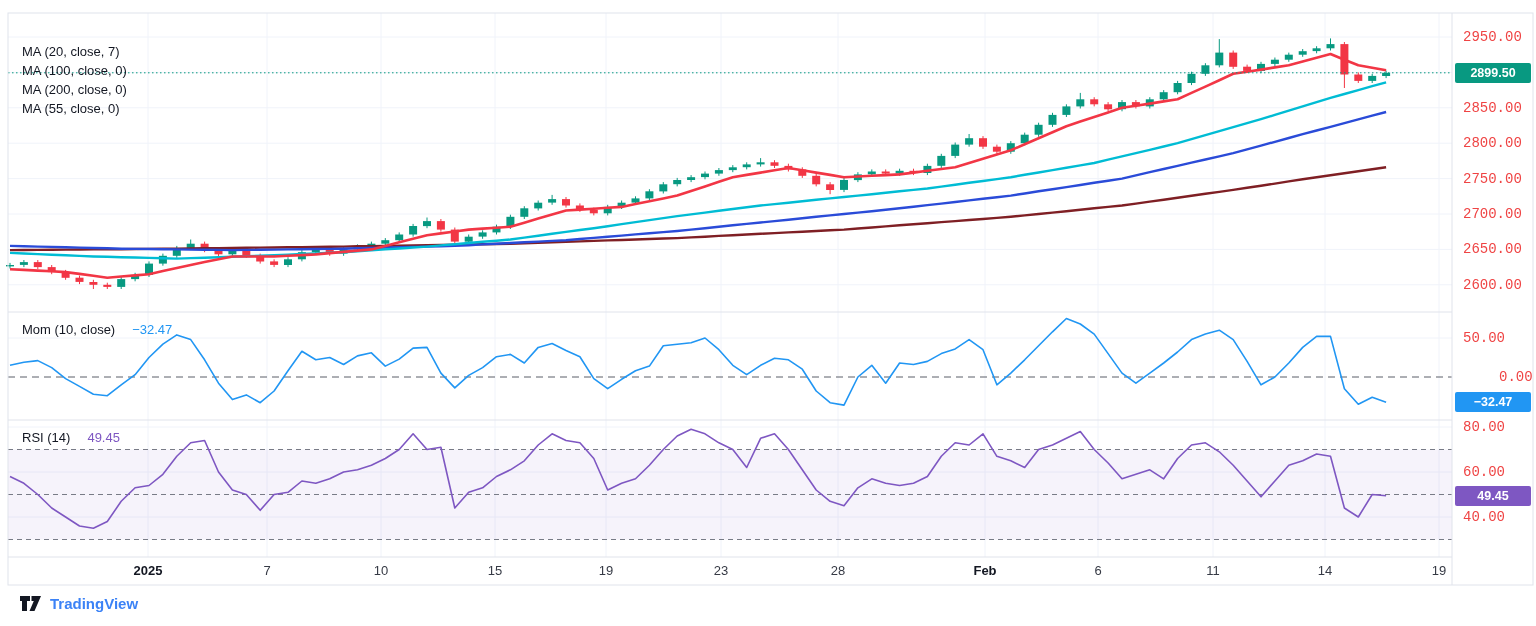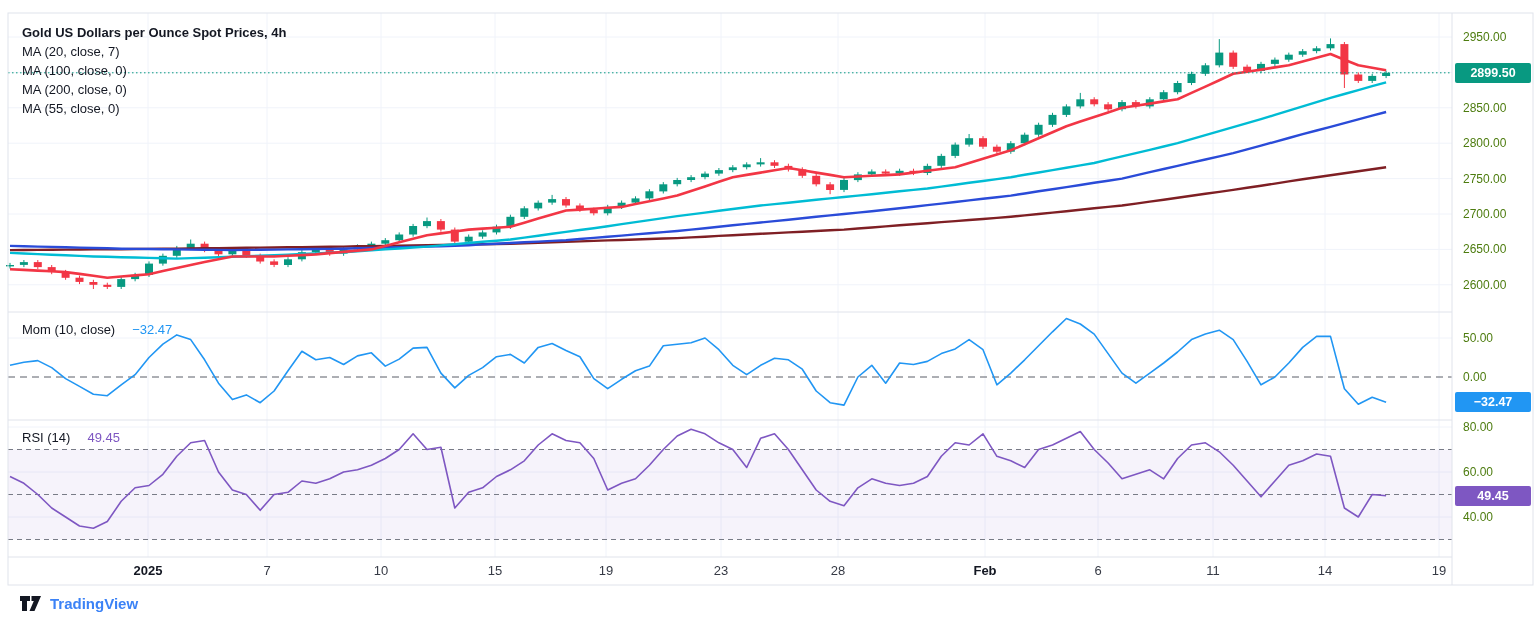--- a/index.html
+++ b/index.html
@@ -8,21 +8,21 @@
   #plot-svg{position:absolute;left:0;top:0;}
   .legend{position:absolute;display:flex;gap:7px;align-items:baseline;font-size:13px;color:#131722;white-space:nowrap;z-index:5;}
   .legend .title{font-weight:600;}
   .ohlc-letter{color:#131722;margin-left:6px;}
   .ohlc-value{color:#089981;}
   .change{color:#089981;margin-left:4px;}
   .ma-row{position:absolute;left:22px;font-size:13px;color:#131722;z-index:5;white-space:nowrap;}
   .ind-value-blue{color:#2196F3;margin-left:10px;}
   .ind-value-purple{color:#7E57C2;margin-left:10px;}
   .axis-col{position:absolute;left:1453px;top:0;width:83px;height:585px;z-index:4;}
-  .tick{position:absolute;left:10px;font-size:12px;color:#4d7c0f;line-height:16px;}
+  .tick{position:absolute;left:10px;font-size:14px;color:#ef4444;line-height:16px;font-family:Liberation Mono, monospace;}
   .badge{position:absolute;left:2px;width:76px;height:20px;border-radius:2px;color:#fff;font-size:12.5px;font-weight:600;display:flex;align-items:center;justify-content:center;z-index:6;}
   .time-axis{position:absolute;left:0;top:557px;width:1363px;height:28px;z-index:4;padding-left:6px;}
   .time-tick{position:absolute;top:6px;width:60px;margin-left:-30px;text-align:center;font-size:13px;color:#363a45;}
   .time-tick.bold{font-weight:700;color:#131722;}
   .brand{position:absolute;left:20px;top:595px;display:flex;align-items:center;gap:8px;z-index:5;}
   .brand-text{font-size:15px;font-weight:600;color:#3b82f6;}
 </style>
 </head>
 <body>
 
@@ -266,21 +266,20 @@
       <polyline fill="none" stroke="#7E57C2" stroke-width="1.6" stroke-linejoin="round" points="10.0,476.5 23.9,483.3 37.8,494.5 51.7,508.0 65.6,517.0 79.5,526.0 93.4,528.3 107.3,521.5 121.2,501.3 135.1,487.8 149.0,485.5 162.9,474.3 176.8,456.3 190.7,442.8 204.6,440.5 218.5,472.0 232.4,490.0 246.3,494.5 260.2,510.3 274.1,494.5 288.0,492.3 301.9,481.0 315.8,483.3 329.7,478.8 343.6,472.0 357.5,469.8 371.4,465.3 385.3,458.5 399.2,449.5 413.1,433.8 427.0,449.5 440.9,447.3 454.8,508.0 468.7,492.3 482.6,487.8 496.5,476.5 510.4,469.8 524.3,460.8 538.2,445.0 552.1,433.8 566.0,440.5 579.9,442.8 593.8,458.5 607.7,490.0 621.6,483.3 635.5,478.8 649.4,465.3 663.3,449.5 677.2,436.0 691.1,429.3 705.0,433.8 718.9,442.8 732.8,449.5 746.7,467.5 760.6,438.3 774.5,433.8 788.4,449.5 802.3,469.8 816.2,490.0 830.1,501.3 844.0,505.8 857.9,487.8 871.8,478.8 885.7,483.3 899.6,485.5 913.5,483.3 927.4,476.5 941.3,456.3 955.2,442.8 969.1,445.0 983.0,433.8 996.9,456.3 1010.8,460.8 1024.7,467.5 1038.6,449.5 1052.5,445.0 1066.4,438.3 1080.3,431.5 1094.2,449.5 1108.1,463.0 1122.0,478.8 1135.9,474.3 1149.8,469.8 1163.7,478.8 1177.6,458.5 1191.5,445.0 1205.4,442.8 1219.3,451.8 1233.2,465.3 1247.1,481.0 1261.0,496.8 1274.9,481.0 1288.8,465.3 1302.7,460.8 1316.6,454.0 1330.5,456.3 1344.4,508.0 1358.3,517.0 1372.2,494.5 1386.1,495.7"></polyline>
       <line x1="8" y1="72.8" x2="1452" y2="72.8" stroke="#089981" stroke-width="1" stroke-dasharray="1.5,2.5"></line>
       <line x1="8" y1="312" x2="1452" y2="312" stroke="#e0e3eb"></line>
       <line x1="8" y1="420" x2="1452" y2="420" stroke="#e0e3eb"></line>
       <line x1="8" y1="557" x2="1452" y2="557" stroke="#e0e3eb"></line>
       <rect x="8" y="13" width="1525" height="572" fill="none" stroke="#e0e3eb"></rect>
       <line x1="1452" y1="13" x2="1452" y2="585" stroke="#e0e3eb"></line>
     </svg>
 
   <div class="legend" style="left:22px;top:25px;">
-    <span class="title">Gold US Dollars per Ounce Spot Prices, 4h</span>
   </div>
   <div class="ma-row" style="top:44px;">MA (20, close, 7)</div>
   <div class="ma-row" style="top:63px;">MA (100, close, 0)</div>
   <div class="ma-row" style="top:82px;">MA (200, close, 0)</div>
   <div class="ma-row" style="top:101px;">MA (55, close, 0)</div>
 
   <div class="legend" style="left:22px;top:322px;">
     <span>Mom (10, close)</span>
     <span class="ind-value-blue">−32.47</span>
   </div>
@@ -292,21 +291,21 @@
 
   <div class="axis-col">
       <div class="tick" style="top: 29px;">2950.00</div>
       <div class="tick" style="top: 99.8px;">2850.00</div>
       <div class="tick" style="top: 135.2px;">2800.00</div>
       <div class="tick" style="top: 170.6px;">2750.00</div>
       <div class="tick" style="top: 206px;">2700.00</div>
       <div class="tick" style="top: 241.4px;">2650.00</div>
       <div class="tick" style="top: 276.8px;">2600.00</div>
       <div class="tick" style="top: 330px;">50.00</div>
-      <div class="tick" style="top: 369px;">0.00</div>
+      <div class="tick" style="top: 369px; margin-left: 36px;">0.00</div>
       <div class="tick" style="top: 419px;">80.00</div>
       <div class="tick" style="top: 464px;">60.00</div>
       <div class="tick" style="top: 509px;">40.00</div>
       <div class="badge" style="top: 62.754px; background: rgb(8, 153, 129);">2899.50</div>
       <div class="badge" style="top: 392.327px; background: rgb(33, 150, 243);">−32.47</div>
       <div class="badge" style="top: 485.738px; background: rgb(126, 87, 194);">49.45</div>
     </div>
 
   <div class="time-axis">
       <div class="time-tick bold" style="left: 148px;">2025</div>

